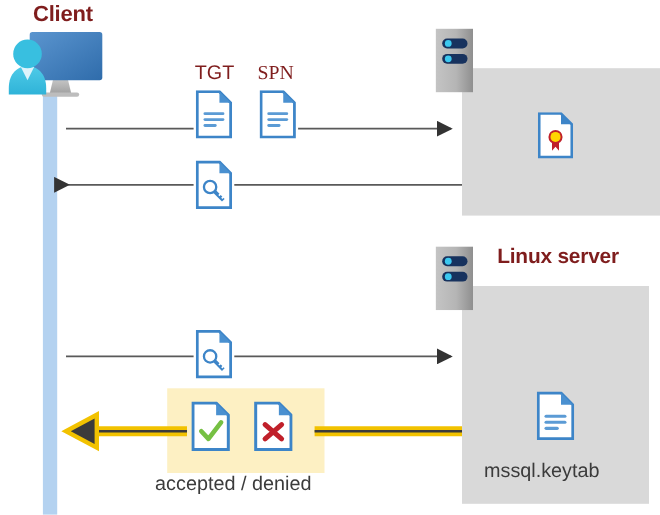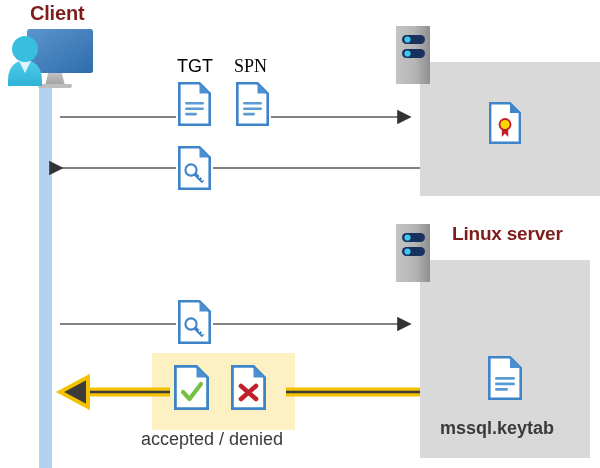--- a/index.html
+++ b/index.html
@@ -18,24 +18,24 @@
   
   .title{
     position:absolute;color:#7f1d1d;font-weight:bold;
     letter-spacing:-0.2px;line-height:1.12;
   }
   #client-title{left:30px;top:2px;font-size:20px;}
   #dc-title{left:452px;top:2px;font-size:19px;width:140px;}
   #linux-title{left:452px;top:223px;font-size:19px;}
 
   .caption{position:absolute;color:#3b3b3b;font-size:18px;}
-  #keytab-caption{left:440px;top:418px;font-weight:bold;}
+  #keytab-caption{left:440px;top:418px;}
   #verdict-caption{left:141px;top:429px;}
 
-  .doclabel{position:absolute;color:#000000;font-size:18px;}
+  .doclabel{position:absolute;color:#7f1d1d;font-size:18px;}
   #tgt-label{left:177px;top:56px;}
   #spn-label{left:234px;top:56px;font-family:Liberation Serif, serif;}
 
   
   #lifeline{
     position:absolute;left:39px;top:86px;width:13px;height:382px;
     background:#b4d2f0;
   }
 
   

